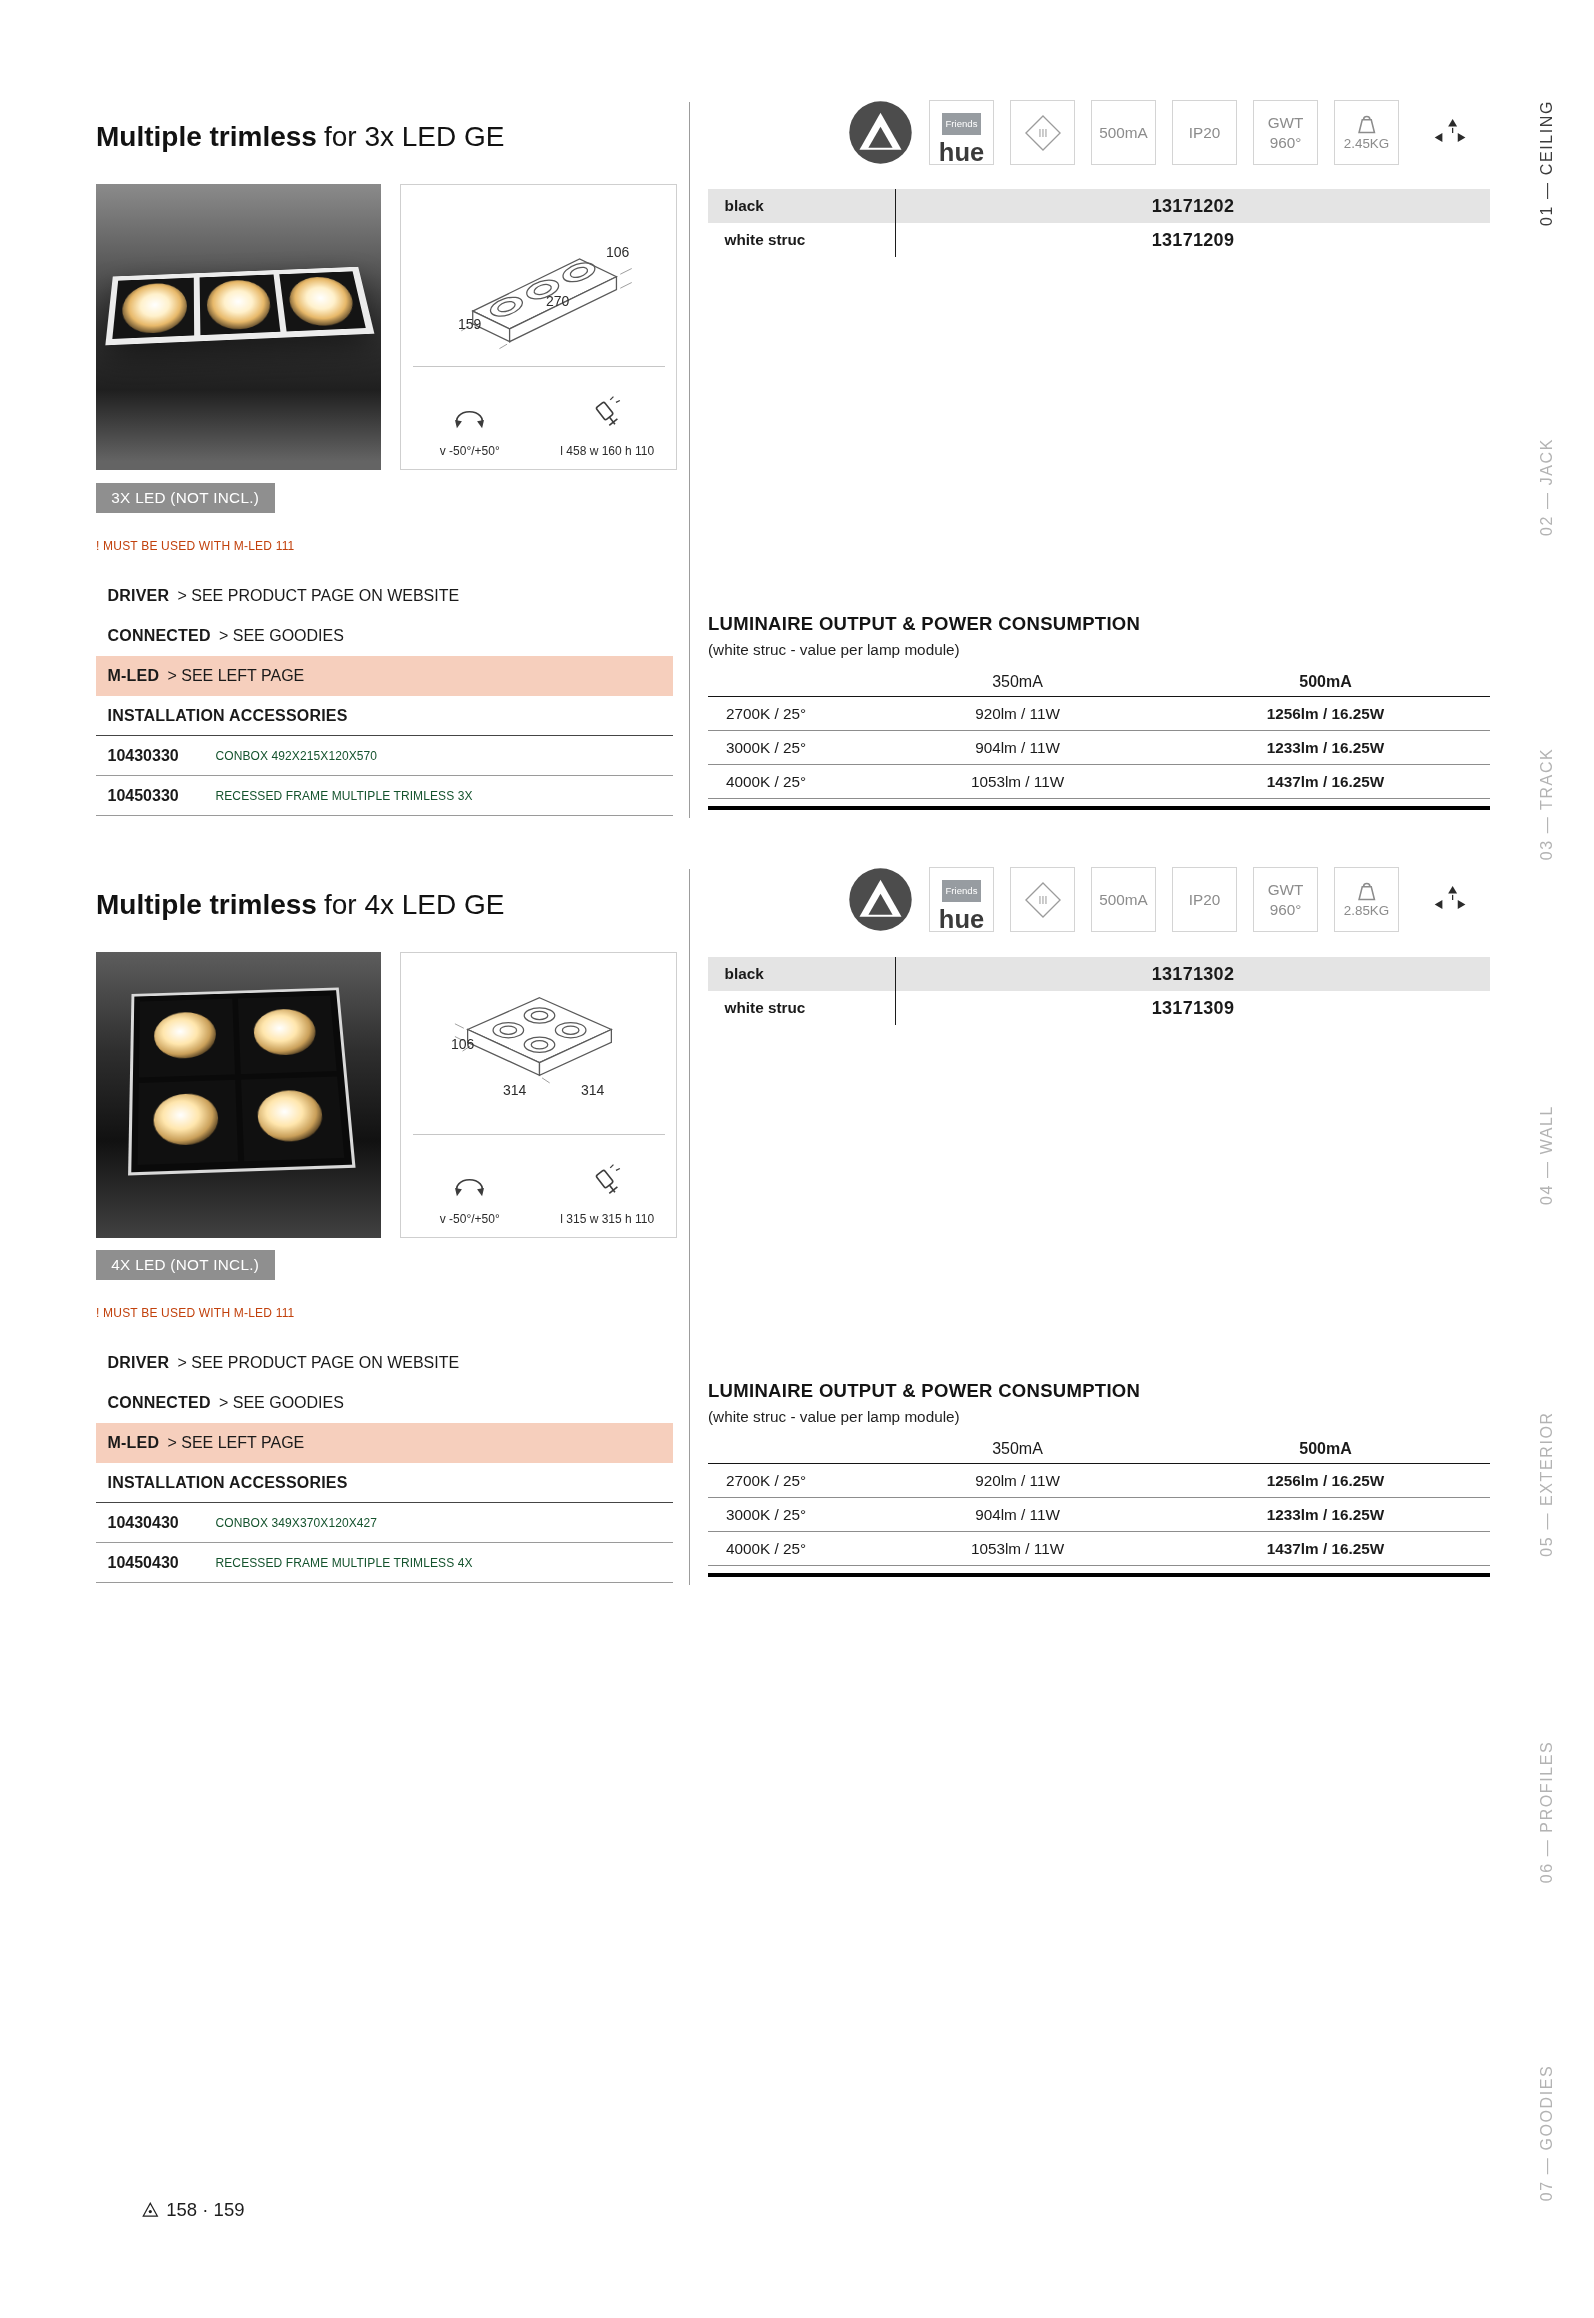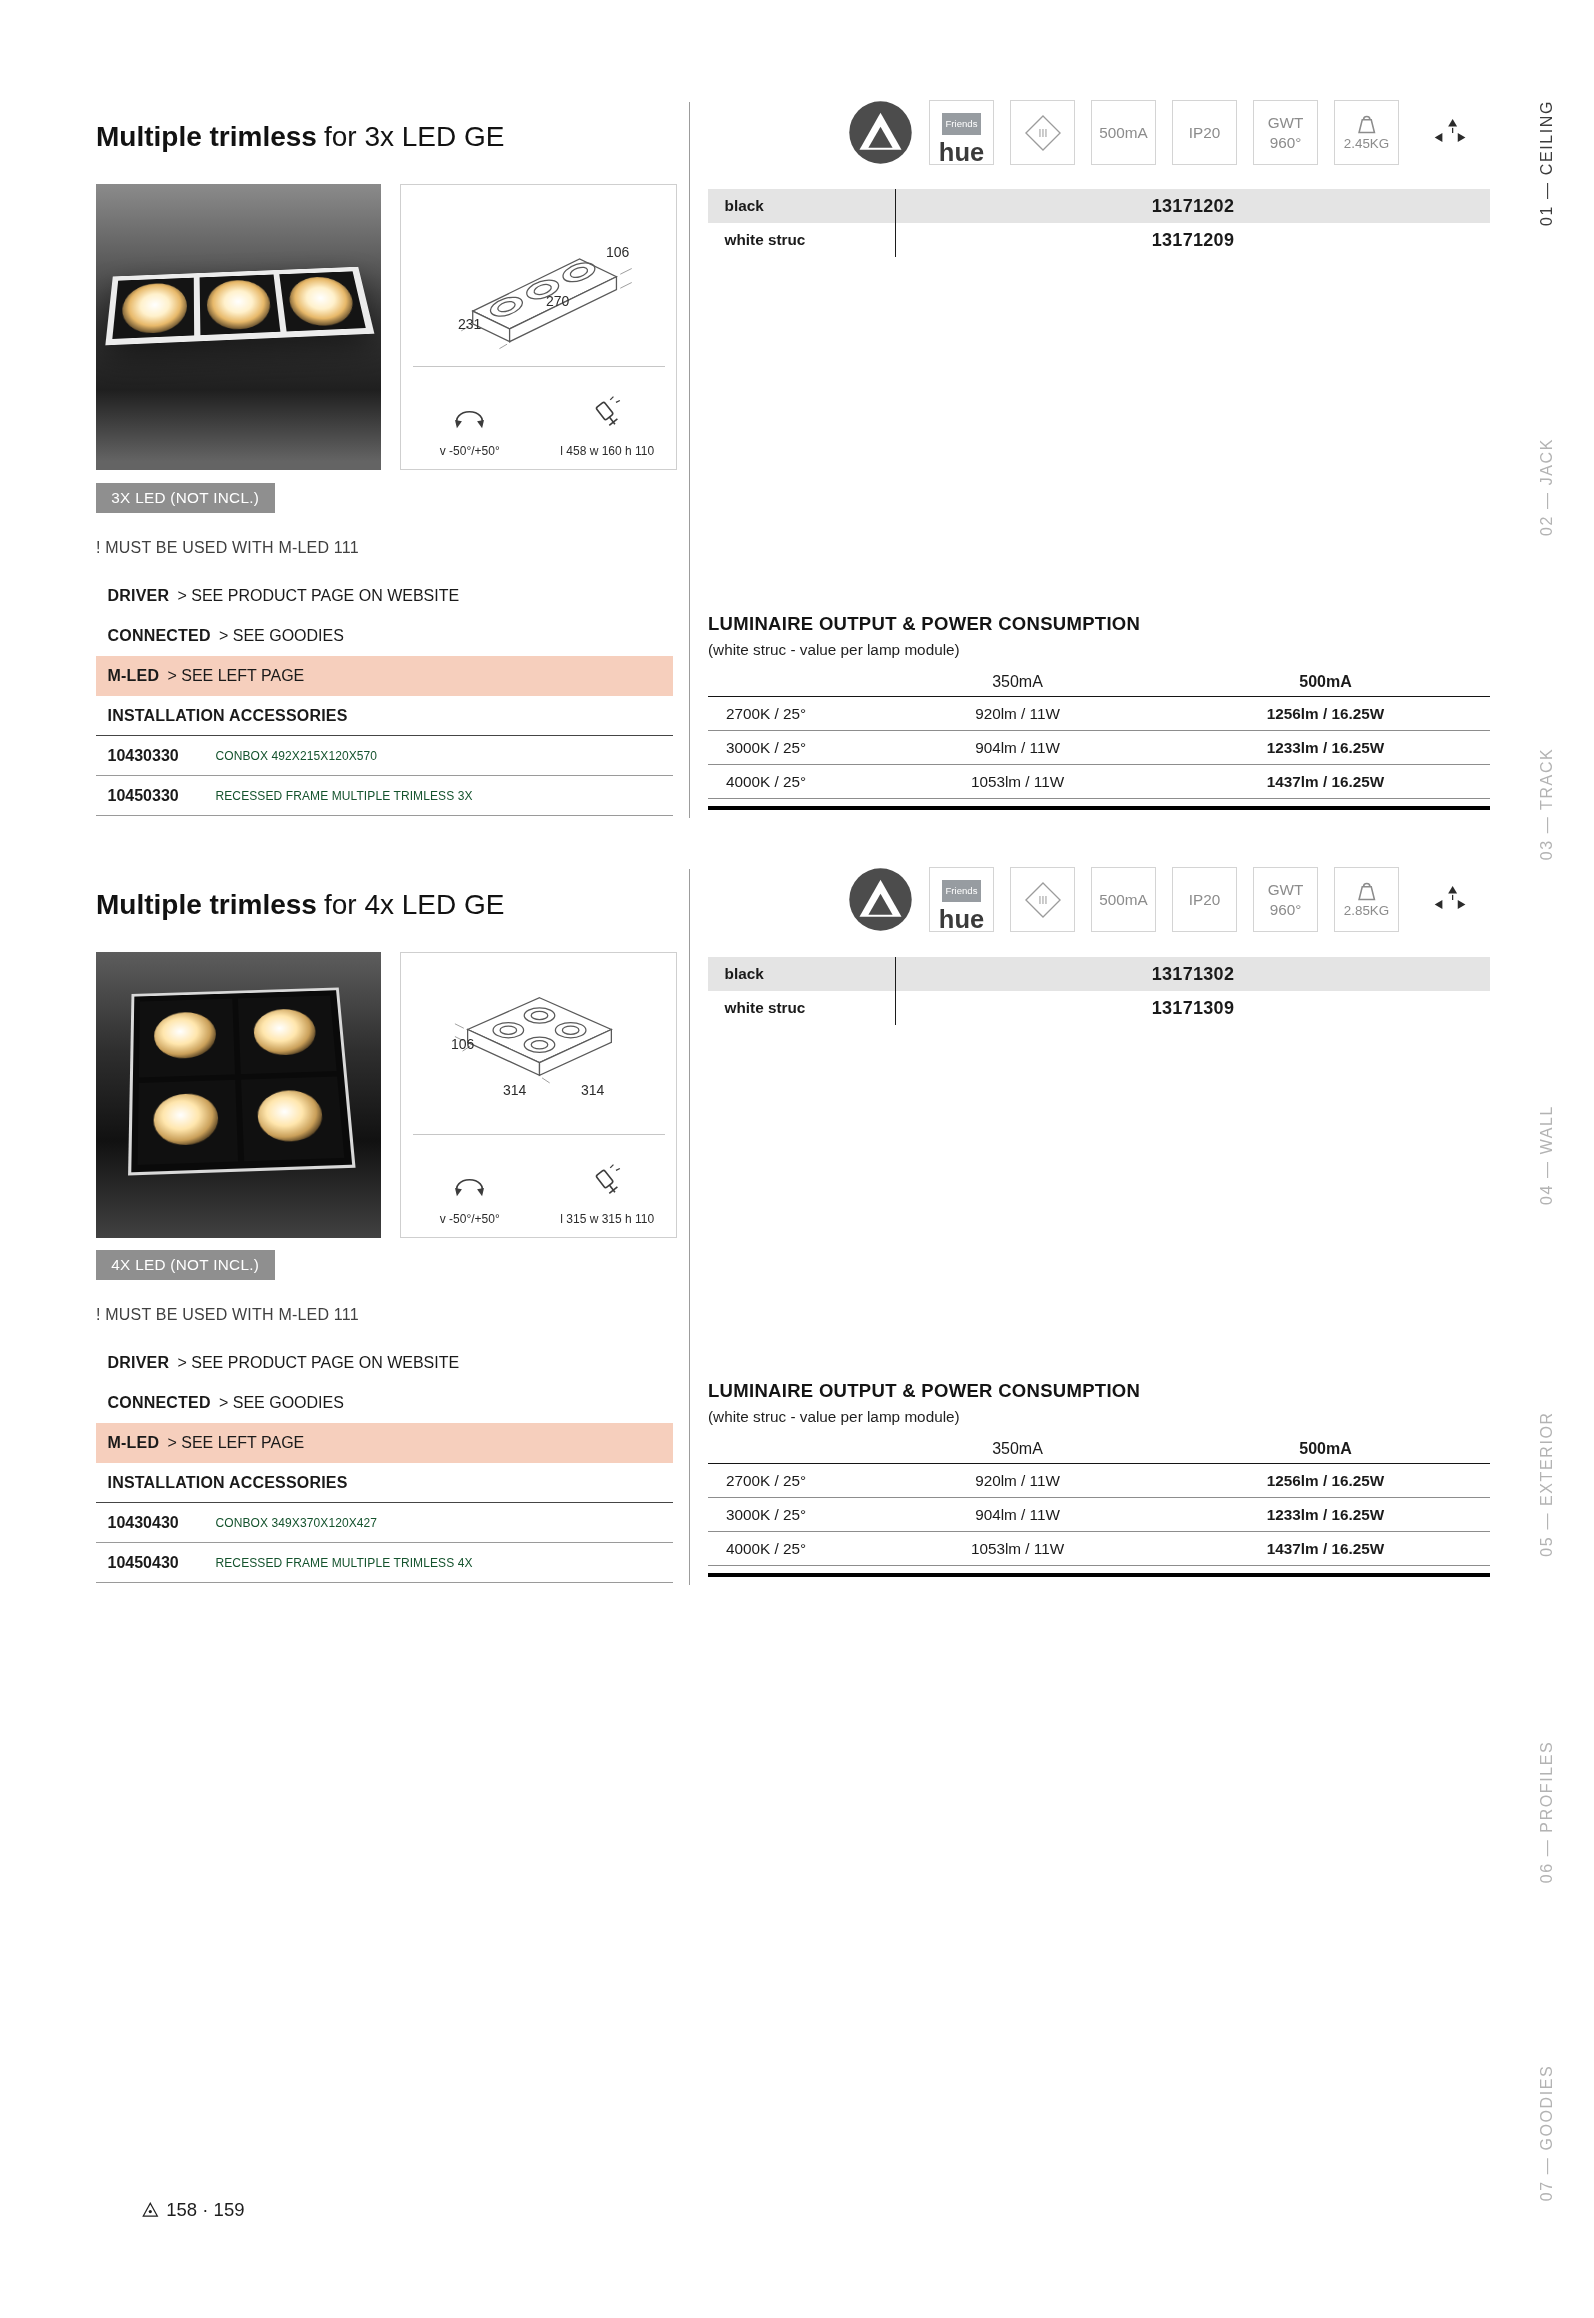--- a/index.html
+++ b/index.html
@@ -22,21 +22,21 @@
 
   .drawing{position:absolute;width:277px;height:286px;border:1.3px solid #cfcfcf;background:#fff}
   .drawing svg.iso{position:absolute;left:0;top:18px}
   .dim{position:absolute;font-size:14px;color:#2c2c2c;white-space:nowrap}
   .draw-div{position:absolute;left:11.5px;right:11.5px;top:181px;height:0.6px;background:#c6c6c6}
   .draw-bottom{position:absolute;left:0;right:0;top:182px;bottom:0;display:flex}
   .draw-cell{flex:1;display:flex;flex-direction:column;align-items:center;justify-content:flex-end;padding-bottom:11.5px;gap:11.5px}
   .draw-label{font-size:12px;color:#2c2c2c;white-space:nowrap}
 
   .badge{position:absolute;background:#8f8f8f;color:#fff;font-size:15.3px;line-height:30px;height:30px;padding:0 15.3px;letter-spacing:0.3px;white-space:nowrap}
-  .warning{position:absolute;font-size:16px;color:#404040;letter-spacing:0.2px;white-space:nowrap}
+  .warning{position:absolute;font-size:12px;color:#c2410c;letter-spacing:0.2px;white-space:nowrap}
 
   .specs{position:absolute;width:577px}
   .spec-row{height:40px;display:flex;align-items:center;padding-left:11.5px;font-size:16px}
   .spec-row.highlight{background:#f6cfbd}
   .spec-label{font-weight:700;margin-right:8.3px;letter-spacing:0.2px}
   .spec-heading{font-weight:700;border-bottom:1.3px solid #454545;letter-spacing:0.2px}
   .acc-row{height:40px;display:flex;align-items:center;padding-left:11.5px;border-bottom:1.3px solid #9a9a9a}
   .acc-code{font-weight:700;font-size:16px;width:108px;flex:none}
   .acc-desc{font-size:12px;color:#14532d;letter-spacing:0.1px}
 
@@ -110,21 +110,21 @@
     </g>
     <g stroke="#9a9a9a" stroke-width="1.5">
       <line x1="344" y1="112" x2="362" y2="103"></line>
       <line x1="344" y1="134" x2="362" y2="125"></line>
       <line x1="106" y1="194" x2="94" y2="201"></line>
       <line x1="166" y1="222" x2="154" y2="229"></line>
     </g>
   </svg>
   <span class="dim" style="left:205px;top:59px">106</span>
   <span class="dim" style="left:145px;top:108px">270</span>
-  <span class="dim" style="left:57px;top:131px">231</span>
+  <span class="dim" style="left:57px;top:131px">159</span>
   <div class="draw-div"></div>
   <div class="draw-bottom">
     <div class="draw-cell">
       <svg width="41" height="29" viewBox="0 0 64 46">
         <path d="M14 34 A 20 14 0 1 1 50 34" fill="none" stroke="#3c3c3c" stroke-width="2.5"></path>
         <polygon points="9,27 20,29 12,40" fill="#3c3c3c"></polygon>
         <polygon points="55,27 44,29 52,40" fill="#3c3c3c"></polygon>
       </svg>
       <span class="draw-label">v -50°/+50°</span>
     </div>

